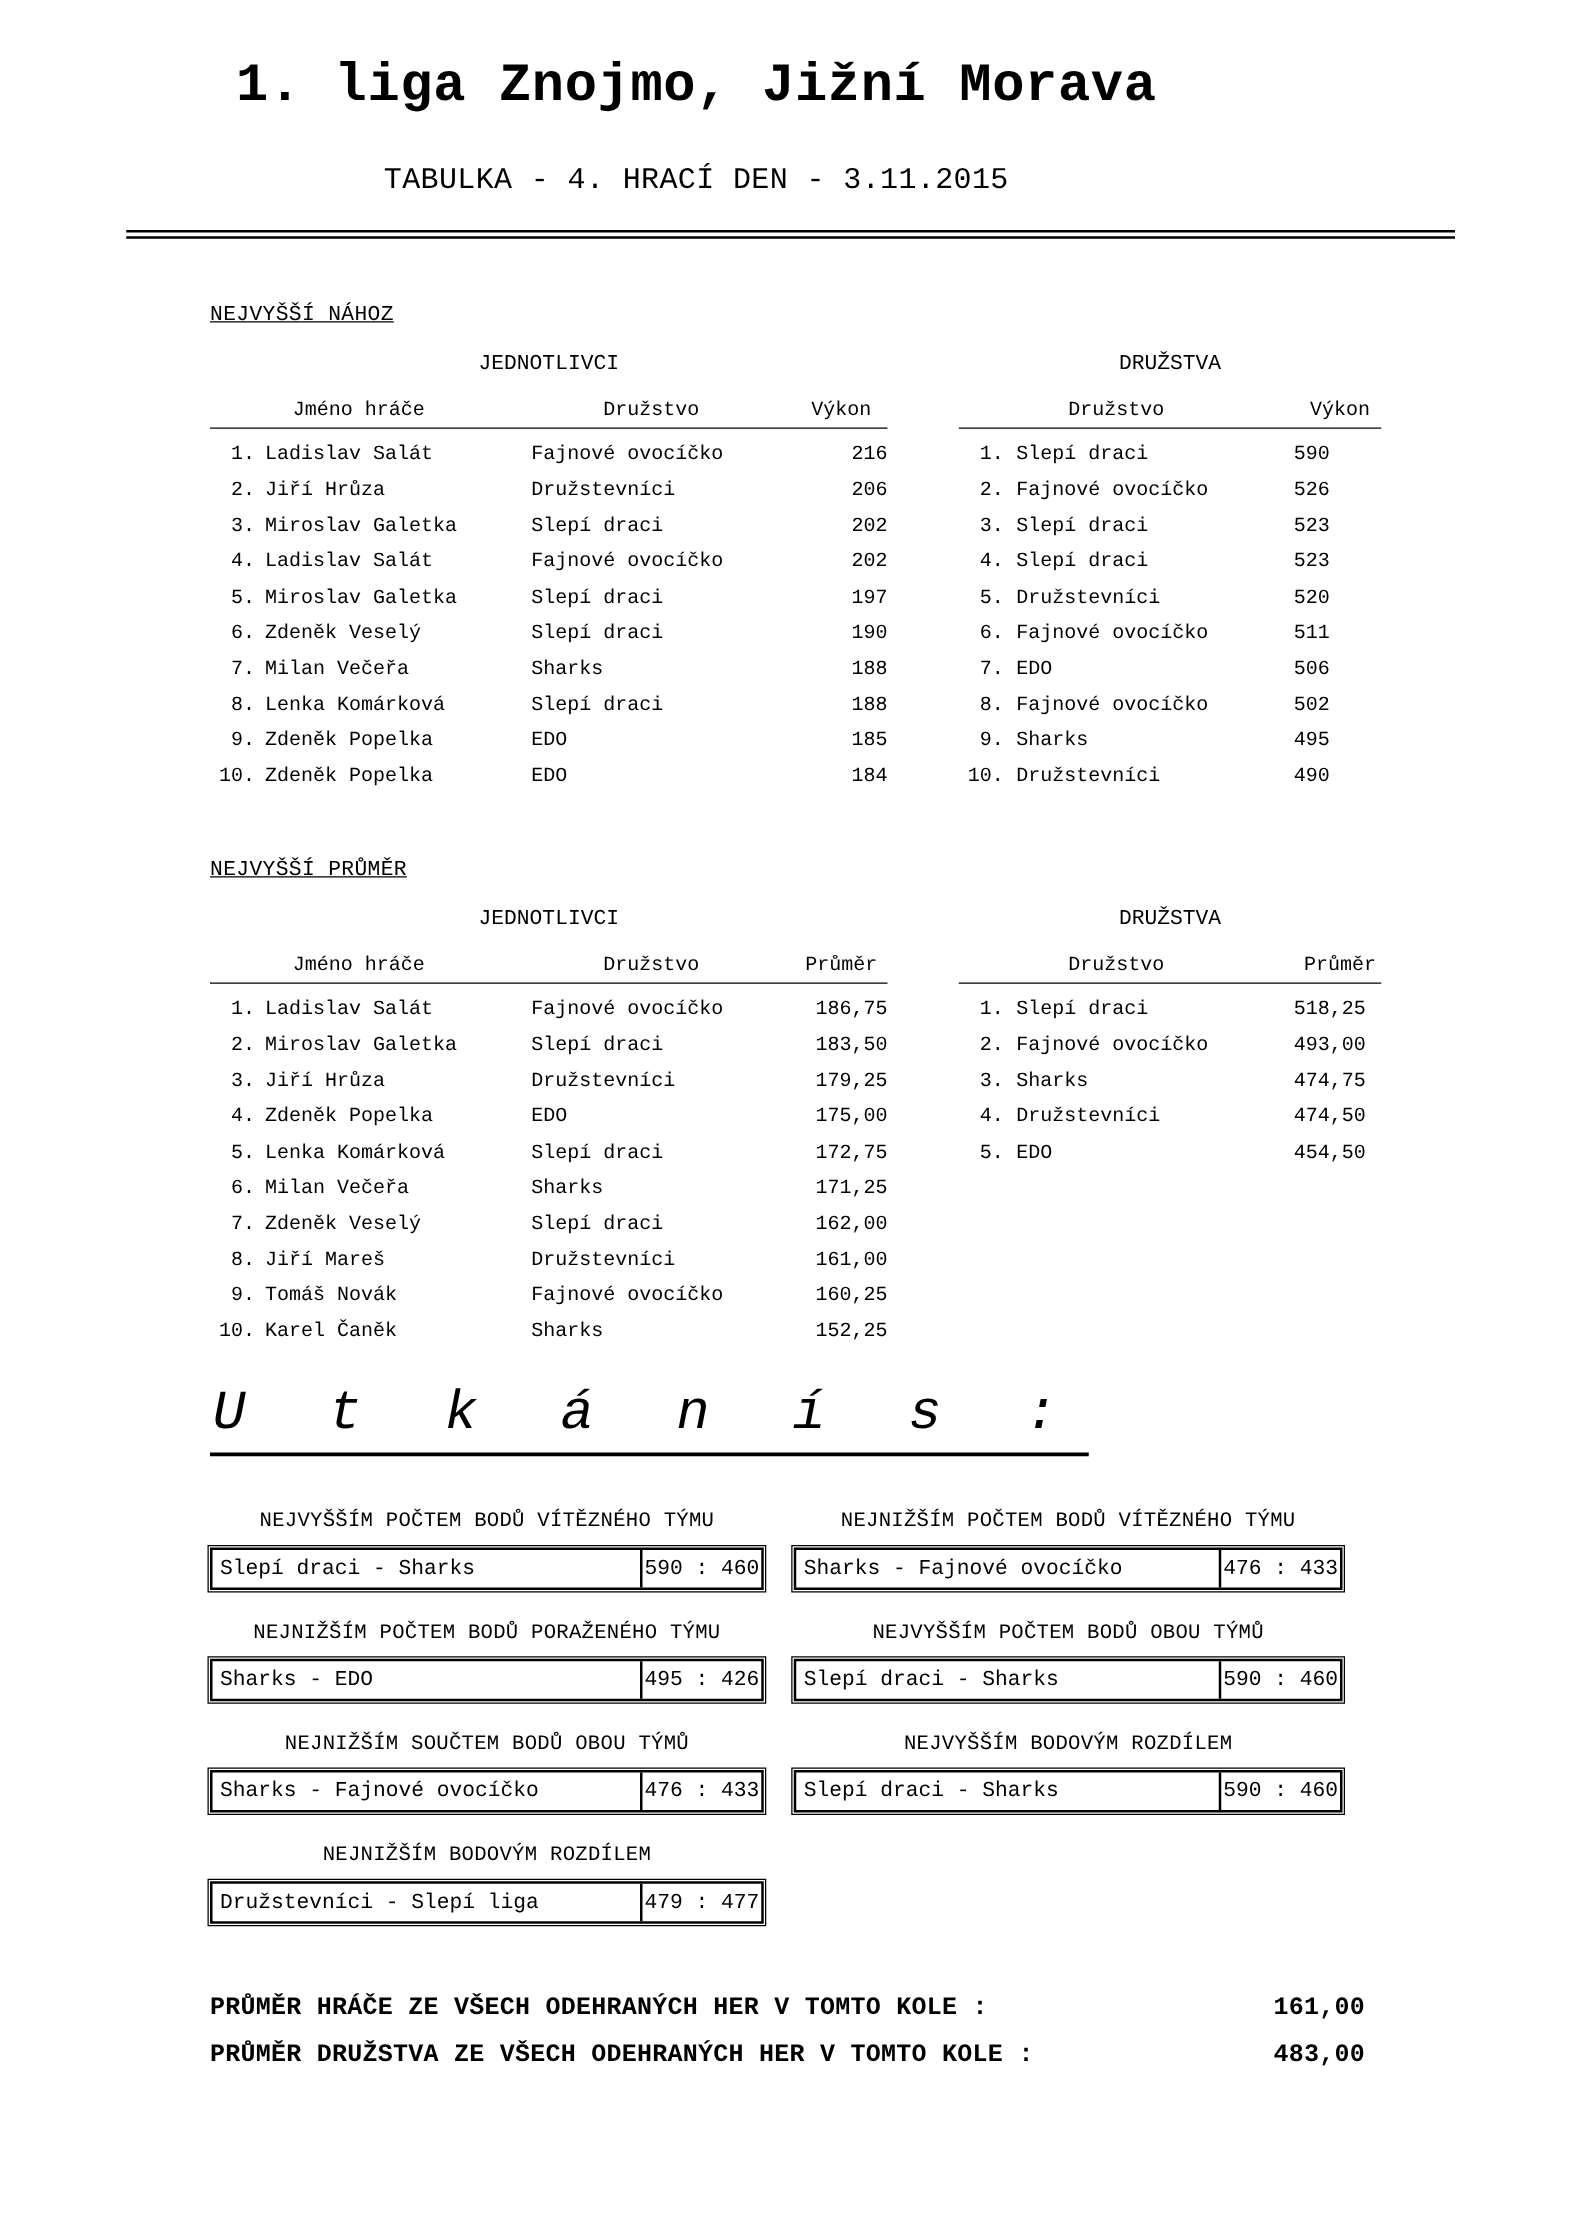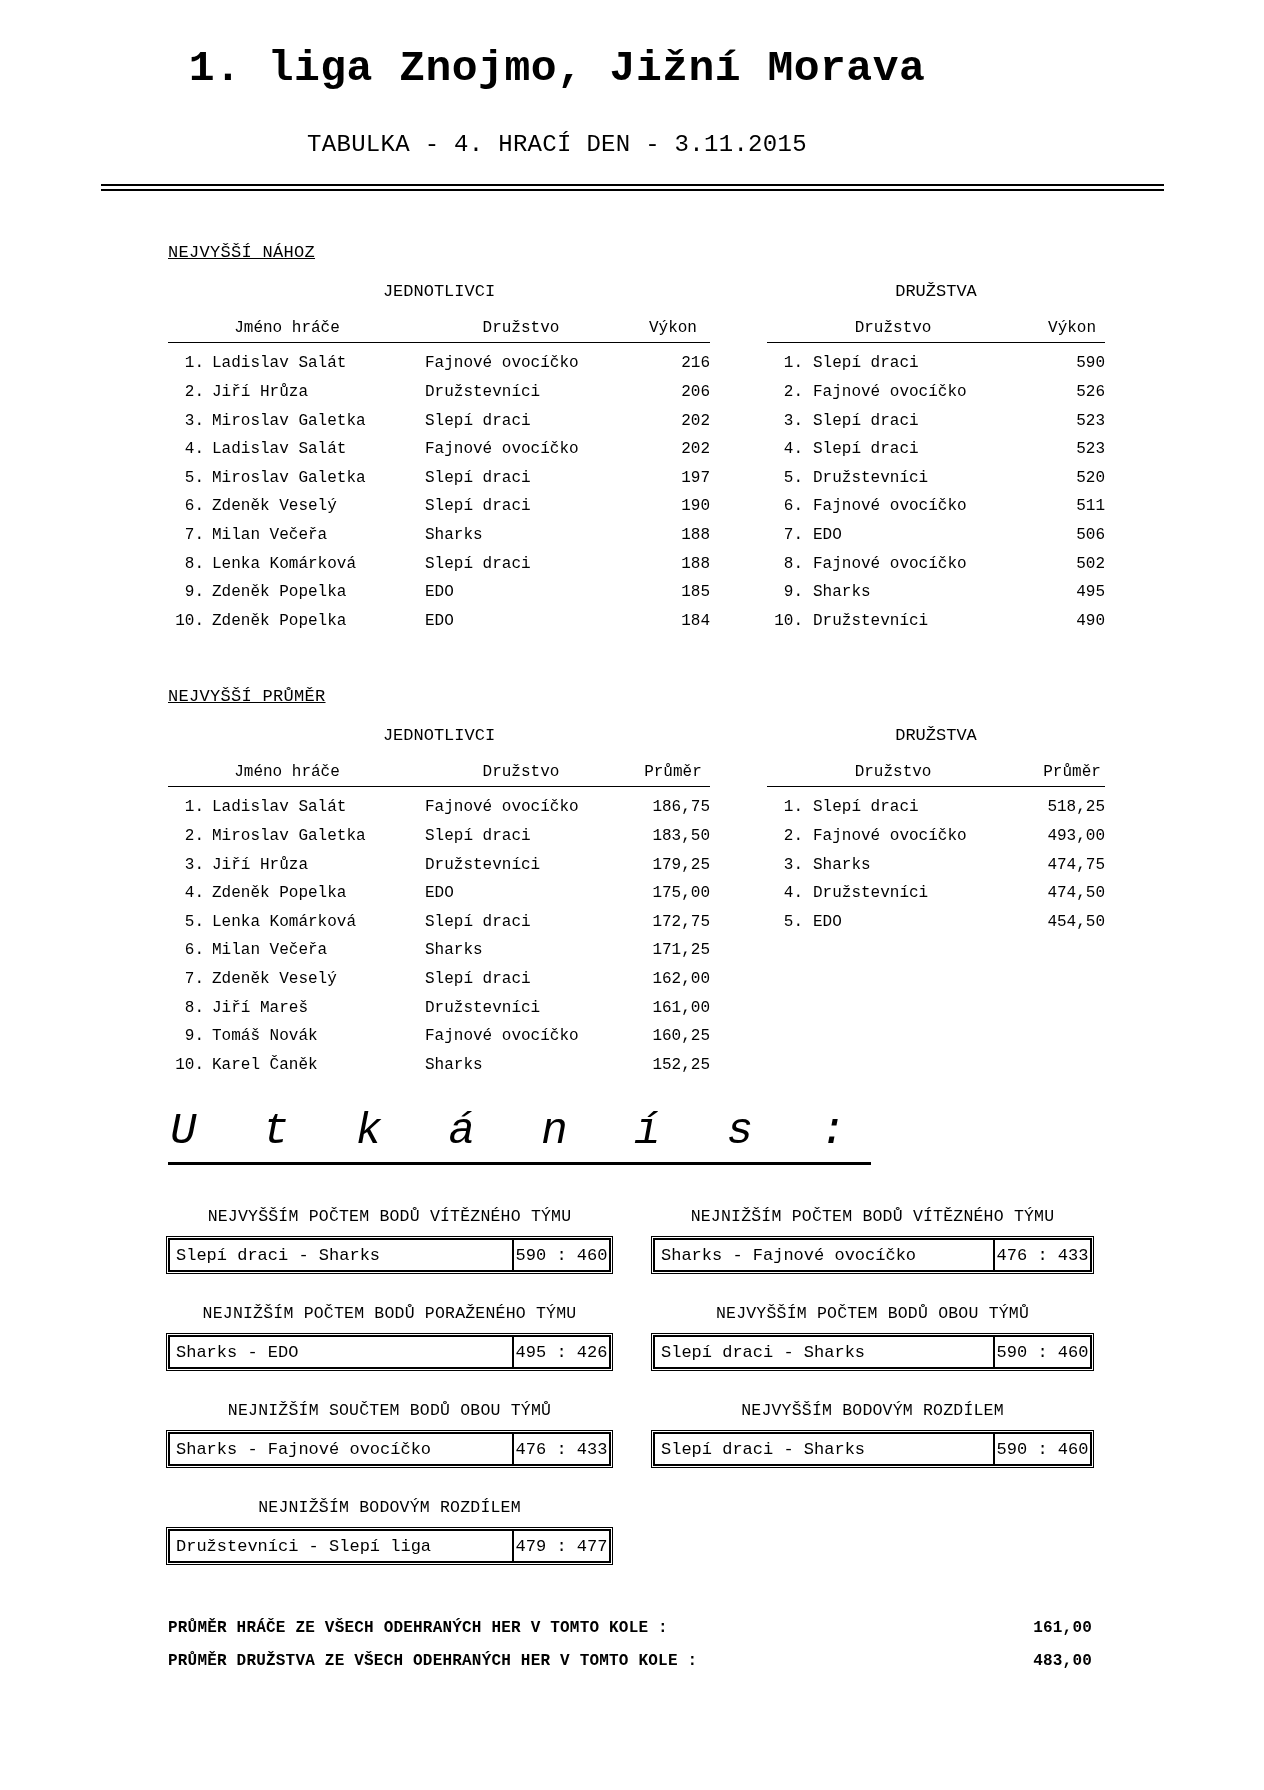--- a/index.html
+++ b/index.html
@@ -29,42 +29,42 @@
 
   .hL-name{width:257px;text-align:center;} .hL-team{width:205px;text-align:center;} .hL-val{width:80px;text-align:center;}
   .cL-rank{width:36px;text-align:right;}
   .cL-name{width:221px;box-sizing:border-box;padding-left:8px;}
   .cL-team{width:205px;}
   .cL-val{width:80px;text-align:right;}
 
   .hR-team{width:268px;text-align:center;} .hR-val{width:70px;text-align:center;}
   .cR-rank{width:36px;text-align:right;}
   .cR-team{width:232px;box-sizing:border-box;padding-left:10px;}
-  .cR-val{width:70px;text-align:right;}
+  .cR-val{width:70px;}
 
   .utkani-heading {
     display:inline-block; margin-top:30px; font-size:44px; font-style:italic;
     letter-spacing:9px; word-spacing:22px; line-height:1;
     border-bottom:3px solid #000; padding:0 16px 9px 2px;
   }
 
-  .match-grid { display:grid; grid-template-columns:443px 439px; column-gap:42px; row-gap:32px; margin-top:42px; width:924px; }
+  .match-grid { display:grid; grid-template-columns:443px 439px; column-gap:42px; row-gap:32px; margin-top:42px; width:924px;gap:24px; }
   .match-group { }
   .match-label { text-align:center; font-size:16.5px; letter-spacing:0.2px; }
   .match-box {
     margin-top:12px; height:30px; border:2px solid #000;
     outline:1px solid #000; outline-offset:1px;
     display:flex; align-items:center; font-size:17px; background:#fff;
   }
   .match-teams { flex:1; padding-left:6px; white-space:nowrap; }
   .match-score { width:95px; align-self:stretch; border-left:2px solid #000;
     display:flex; align-items:center; justify-content:center; }
 
   .summary { margin-top:56px; width:924px; }
-  .summary-row { display:flex; justify-content:space-between; font-size:16px; font-weight:bold; line-height:1.2; margin-bottom:14px; letter-spacing:0.2px;align-items:center; }
+  .summary-row { display:flex; justify-content:space-between; font-size:20px; font-weight:bold; line-height:1.2; margin-bottom:14px; letter-spacing:0.2px;align-items:center; }
 </style>
 </head>
 <body>
 
 <div class="page">
 
   <div class="title-wrap">
     <div class="page-title">1. liga Znojmo, Jižní Morava</div>
     <div class="page-subtitle">TABULKA - 4. HRACÍ DEN - 3.11.2015</div>
   </div>

